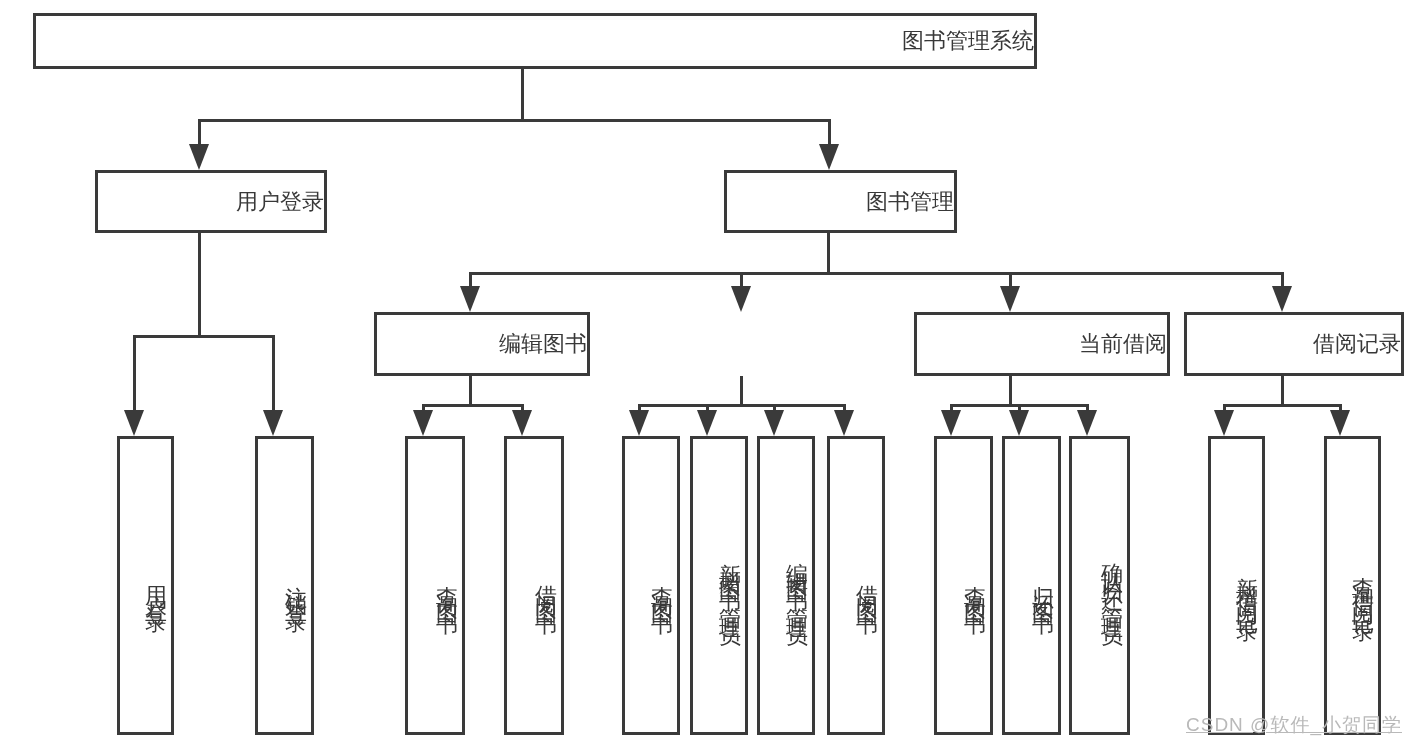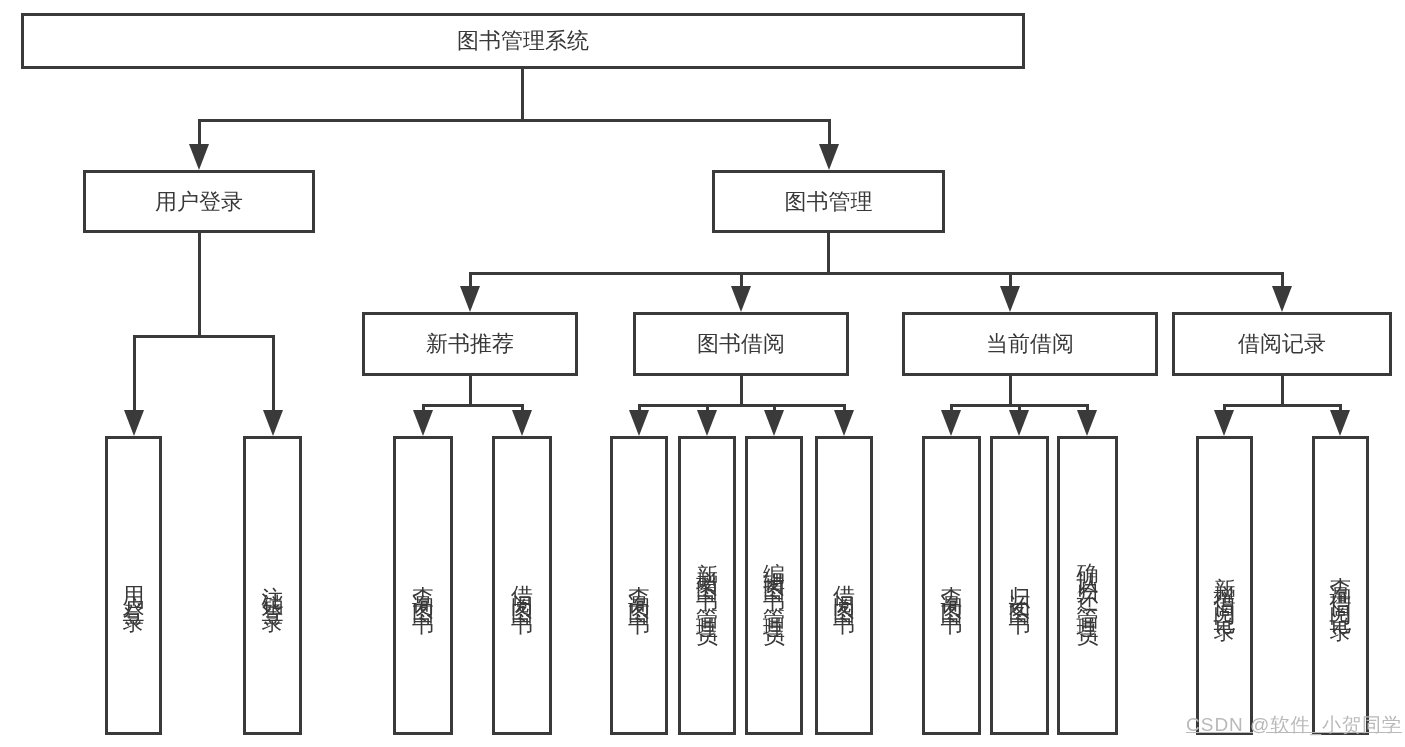--- a/index.html
+++ b/index.html
@@ -20,25 +20,26 @@
     background: var(--background);
     overflow: hidden;
   }
   .node {
     position: absolute;
     box-sizing: border-box;
     background: var(--background);
     border: 3px solid var(--line);
     display: flex;
     align-items: center;
-    justify-content: center;
+    justify-content: flex-end;
     color: var(--text);
     font-size: 22px;
     white-space: nowrap;
     z-index: 2;
+    margin-left: 12px;
   }
   .node.vert span {
     writing-mode: vertical-rl;
     text-orientation: mixed;
     letter-spacing: 9px;
     white-space: pre;
   }
   .vline {
     position: absolute;
     width: 3px;
@@ -107,24 +108,21 @@
   <div class="vline" style="left:469px; top:272px; height:18px;"></div>
   <div class="ahead" style="left:460px; top:286px;"></div>
   <div class="vline" style="left:740px; top:272px; height:18px;"></div>
   <div class="ahead" style="left:731px; top:286px;"></div>
   <div class="vline" style="left:1009px; top:272px; height:18px;"></div>
   <div class="ahead" style="left:1000px; top:286px;"></div>
   <div class="vline" style="left:1281px; top:272px; height:18px;"></div>
   <div class="ahead" style="left:1272px; top:286px;"></div>
 
   <div class="node" style="left:362px; top:312px; width:216px; height:64px;">
-    <span>新书推荐</span>
-  </div>
-  <div class="node" style="left:633px; top:312px; width:216px; height:64px;">
-    <span>图书借阅</span>
+    <span>编辑图书</span>
   </div>
   <div class="node" style="left:902px; top:312px; width:256px; height:64px;">
     <span>当前借阅</span>
   </div>
   <div class="node" style="left:1172px; top:312px; width:220px; height:64px;">
     <span>借阅记录</span>
   </div>
 
   <div class="vline" style="left:469px; top:376px; height:30px;"></div>
   <div class="hline" style="left:422px; top:404px; width:101px;"></div>

